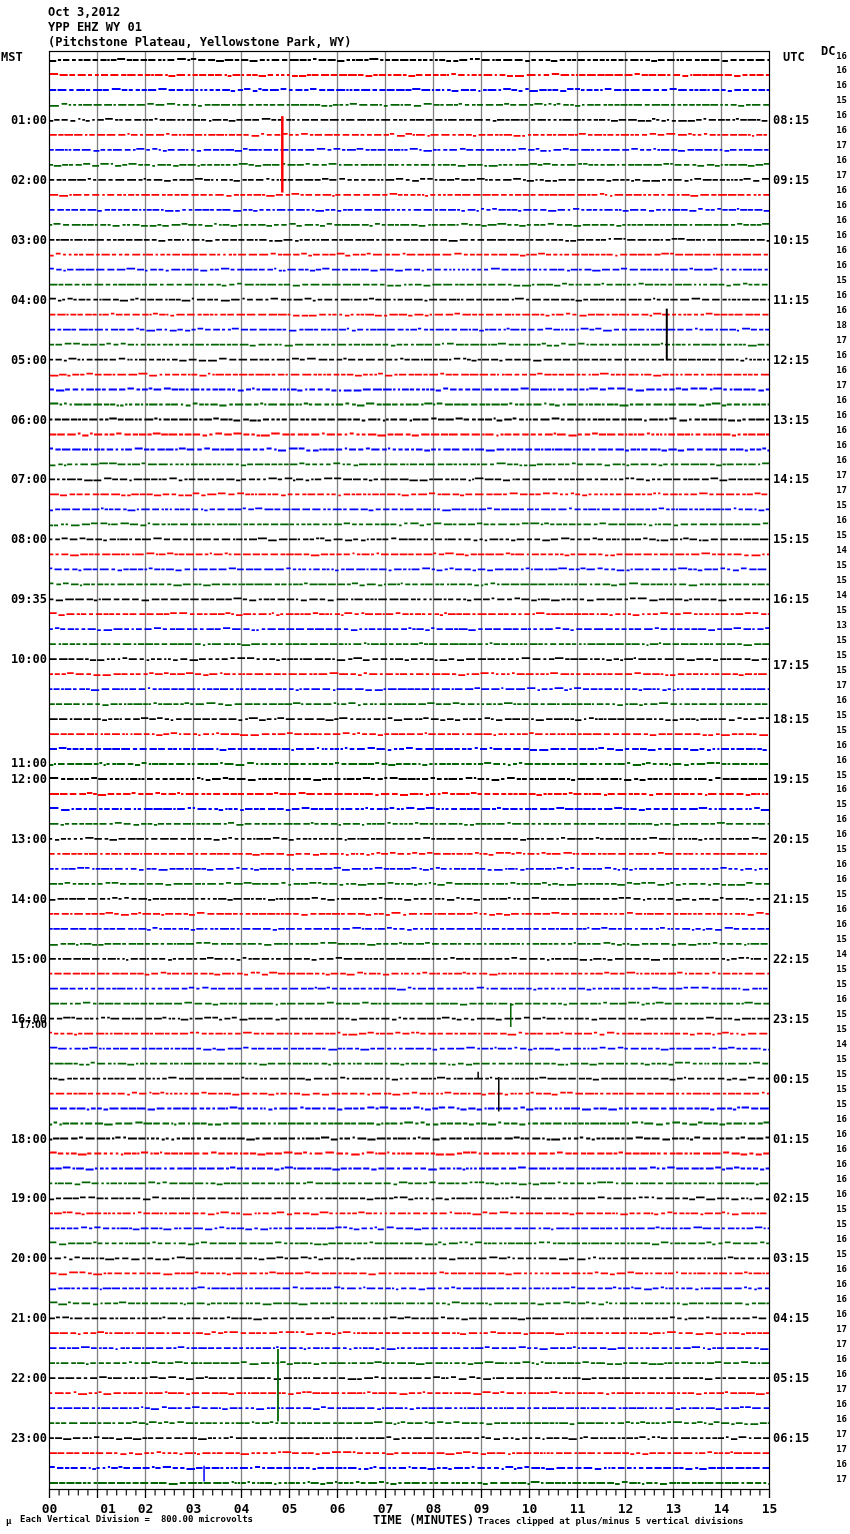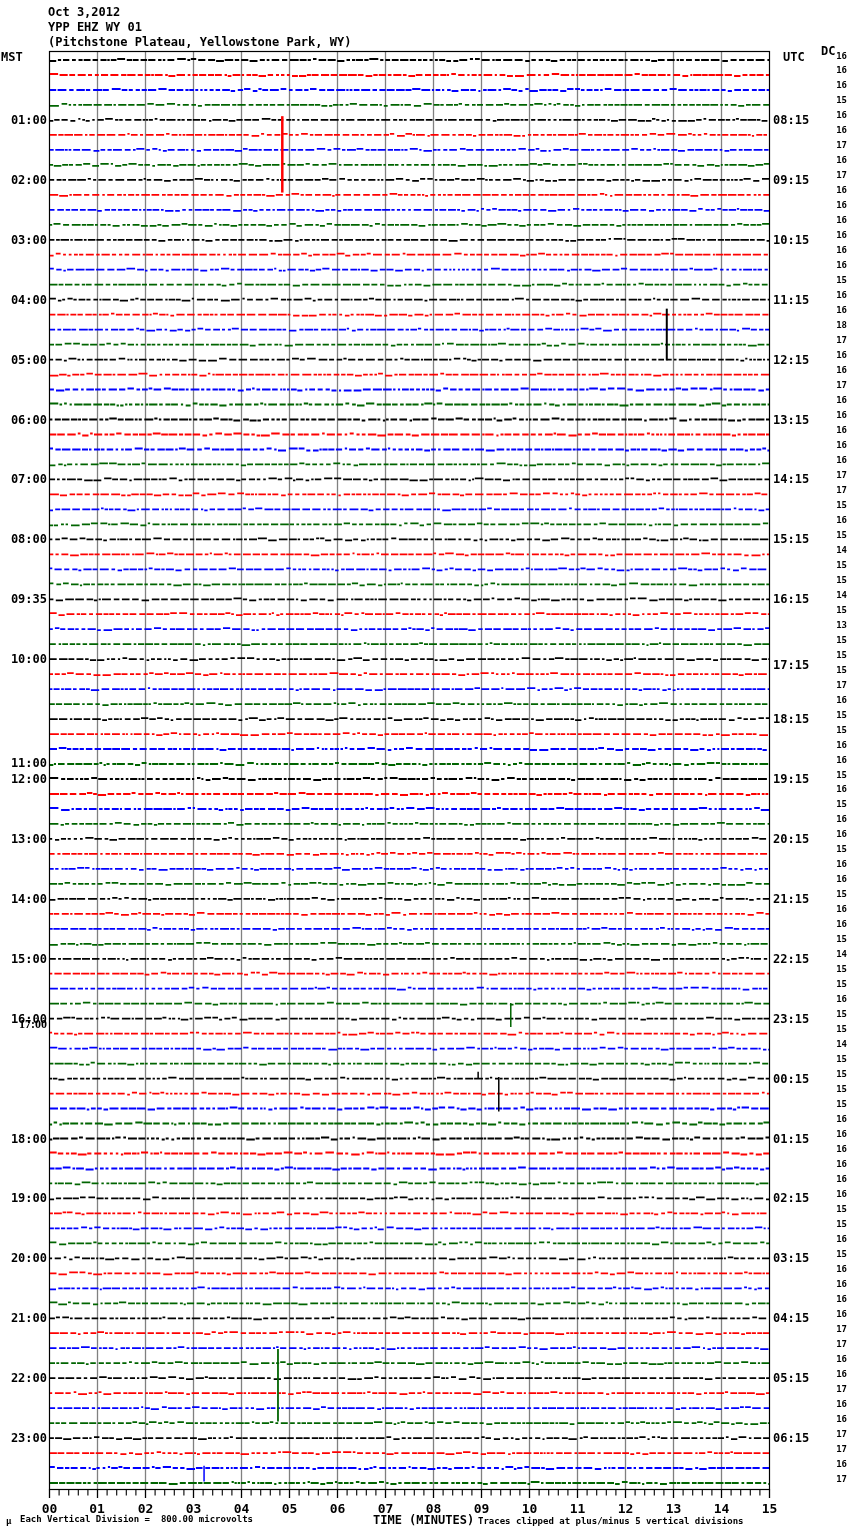--- a/index.html
+++ b/index.html
@@ -383,21 +383,21 @@
       <div class="dc-val" style="top: 1388.65px;">17</div>
       <div class="dc-val" style="top: 1403.63px;">16</div>
       <div class="dc-val" style="top: 1418.61px;">16</div>
       <div class="dc-val" style="top: 1433.59px;">17</div>
       <div class="dc-val" style="top: 1448.57px;">17</div>
       <div class="dc-val" style="top: 1463.54px;">16</div>
       <div class="dc-val" style="top: 1478.52px;">17</div>
     </div>
   <div id="xtick-row">
       <div class="xtick-label" style="left: 49.5px;">00</div>
-      <div class="xtick-label" style="left: 97px;">01</div>
+      <div class="xtick-label" style="left: 108px;">01</div>
       <div class="xtick-label" style="left: 145.5px;">02</div>
       <div class="xtick-label" style="left: 193.5px;">03</div>
       <div class="xtick-label" style="left: 241.5px;">04</div>
       <div class="xtick-label" style="left: 289.5px;">05</div>
       <div class="xtick-label" style="left: 337.5px;">06</div>
       <div class="xtick-label" style="left: 385.5px;">07</div>
       <div class="xtick-label" style="left: 433.5px;">08</div>
       <div class="xtick-label" style="left: 481.5px;">09</div>
       <div class="xtick-label" style="left: 529.5px;">10</div>
       <div class="xtick-label" style="left: 577.5px;">11</div>

